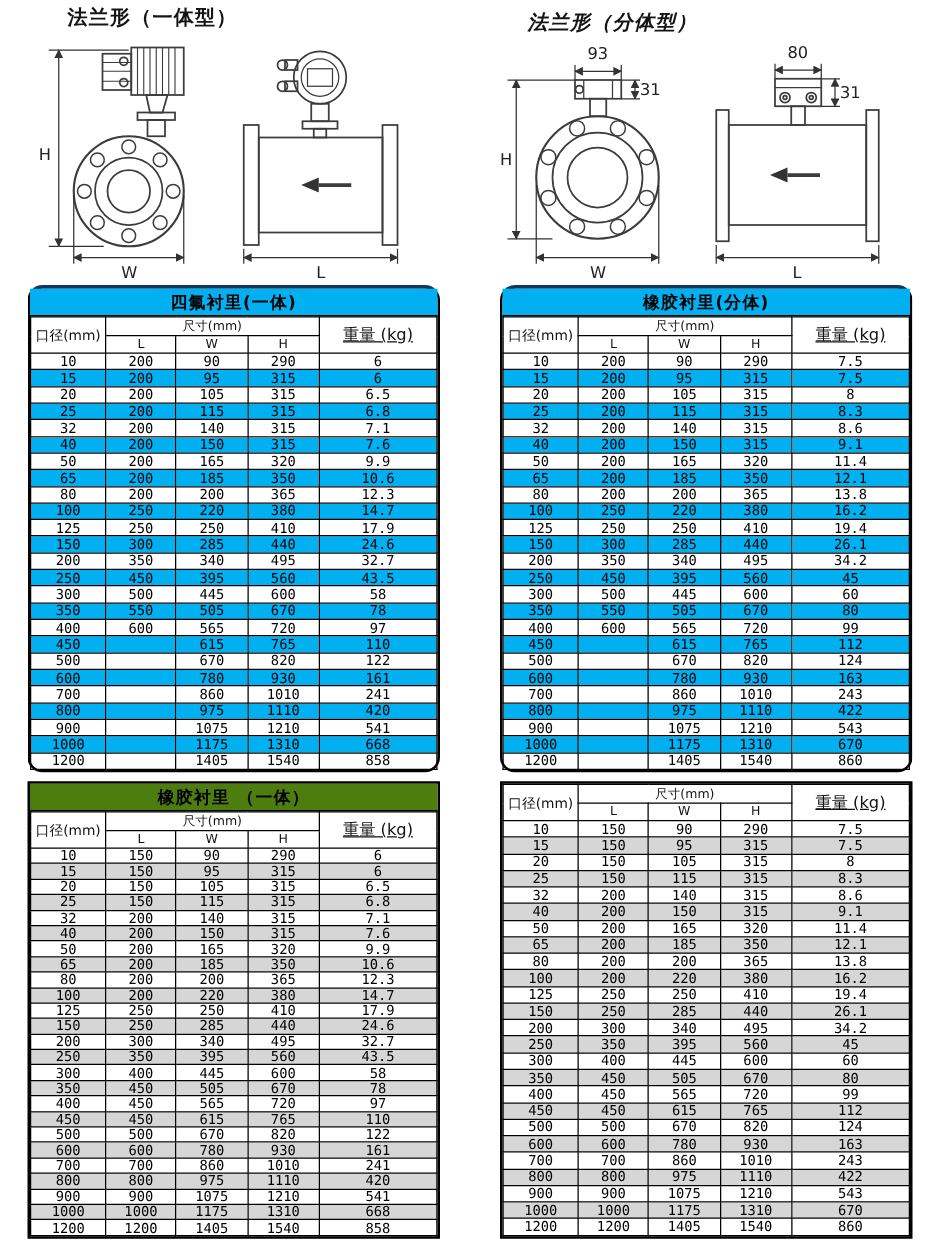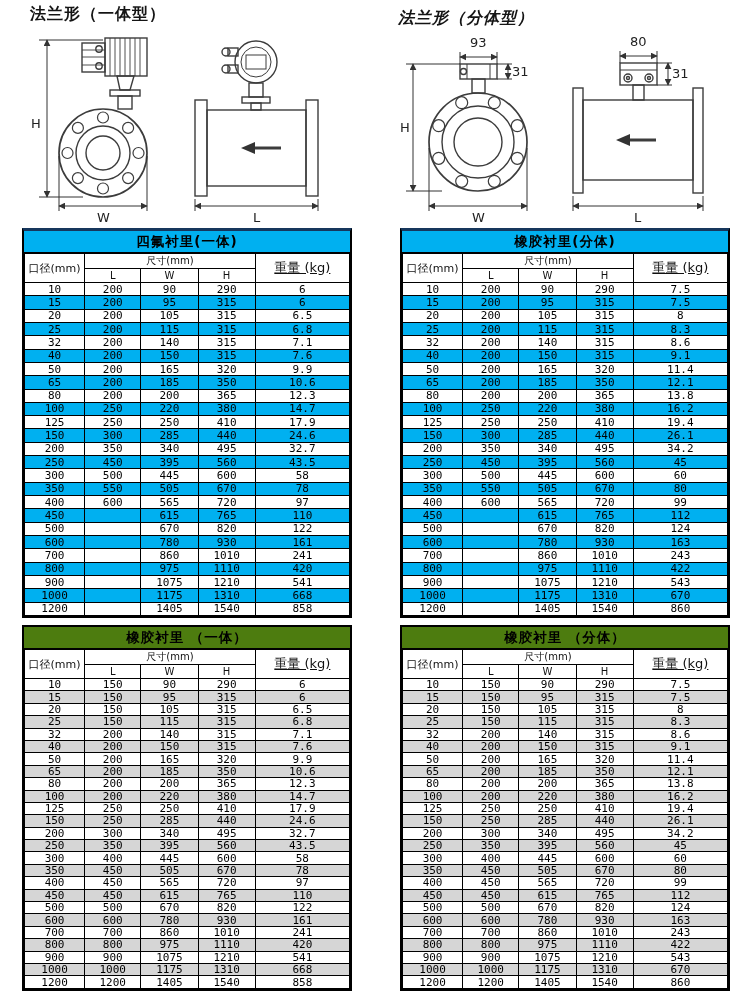--- a/index.html
+++ b/index.html
@@ -1,30 +1,30 @@
 <!DOCTYPE html>
 <html><head>
 <meta charset="utf-8">
 <style>
   html,body{margin:0;padding:0;}
   body{
     width:750px;height:1000px;position:relative;background:#ffffff;
     font-family:"DejaVu Sans","Liberation Sans",sans-serif;color:#111;
     overflow:hidden;
   }
-  .sec-title{position:absolute;font-size:16px;font-weight:bold;letter-spacing:1px;color:#141414;}
+  .sec-title{position:absolute;font-size:16px;font-weight:bold;letter-spacing:1px;color:#141414;margin-left:24px;}
   .drawing{position:absolute;}
   .drawing text{font-size:13px;fill:#222;font-weight:bold;font-family:"DejaVu Sans",sans-serif;}
   .drawing text.dim{font-weight:normal;font-size:13px;}
 
   .tblwrap{
     position:absolute;box-sizing:border-box;background:#fff;
     border:2px solid #000;display:flex;flex-direction:column;
   }
-  .tblwrap.blue{border-top:3px solid #16365c;}
+  .tblwrap.blue{border-top:3px solid #16365c;border-radius:12px;}
   .tbl-title{
     flex:0 0 21px;display:flex;align-items:center;justify-content:center;
     font-weight:bold;font-size:13.5px;letter-spacing:1px;color:#000;
     border-bottom:1px solid #000;
   }
   .blue .tbl-title{background:#00b0f0;}
   .gray .tbl-title{background:#4d7c0f;}
   .tblwrap table{
     flex:1 1 auto;width:100%;border-collapse:collapse;table-layout:fixed;
   }
@@ -815,21 +815,20 @@
           <td>1200</td>
           <td>1200</td>
           <td>1405</td>
           <td>1540</td>
           <td>858</td>
         </tr>
       </tbody>
     </table>
 </div>
 <div class="tblwrap gray t4">
-  <div class="tbl-title">橡胶衬里 （分体）</div>
   <table>
       <colgroup>
         <col style="width:18.5%">
         <col style="width:17.3%">
         <col style="width:17.6%">
         <col style="width:17.6%">
         <col style="width:29%">
       </colgroup>
       <thead>
         <tr>

